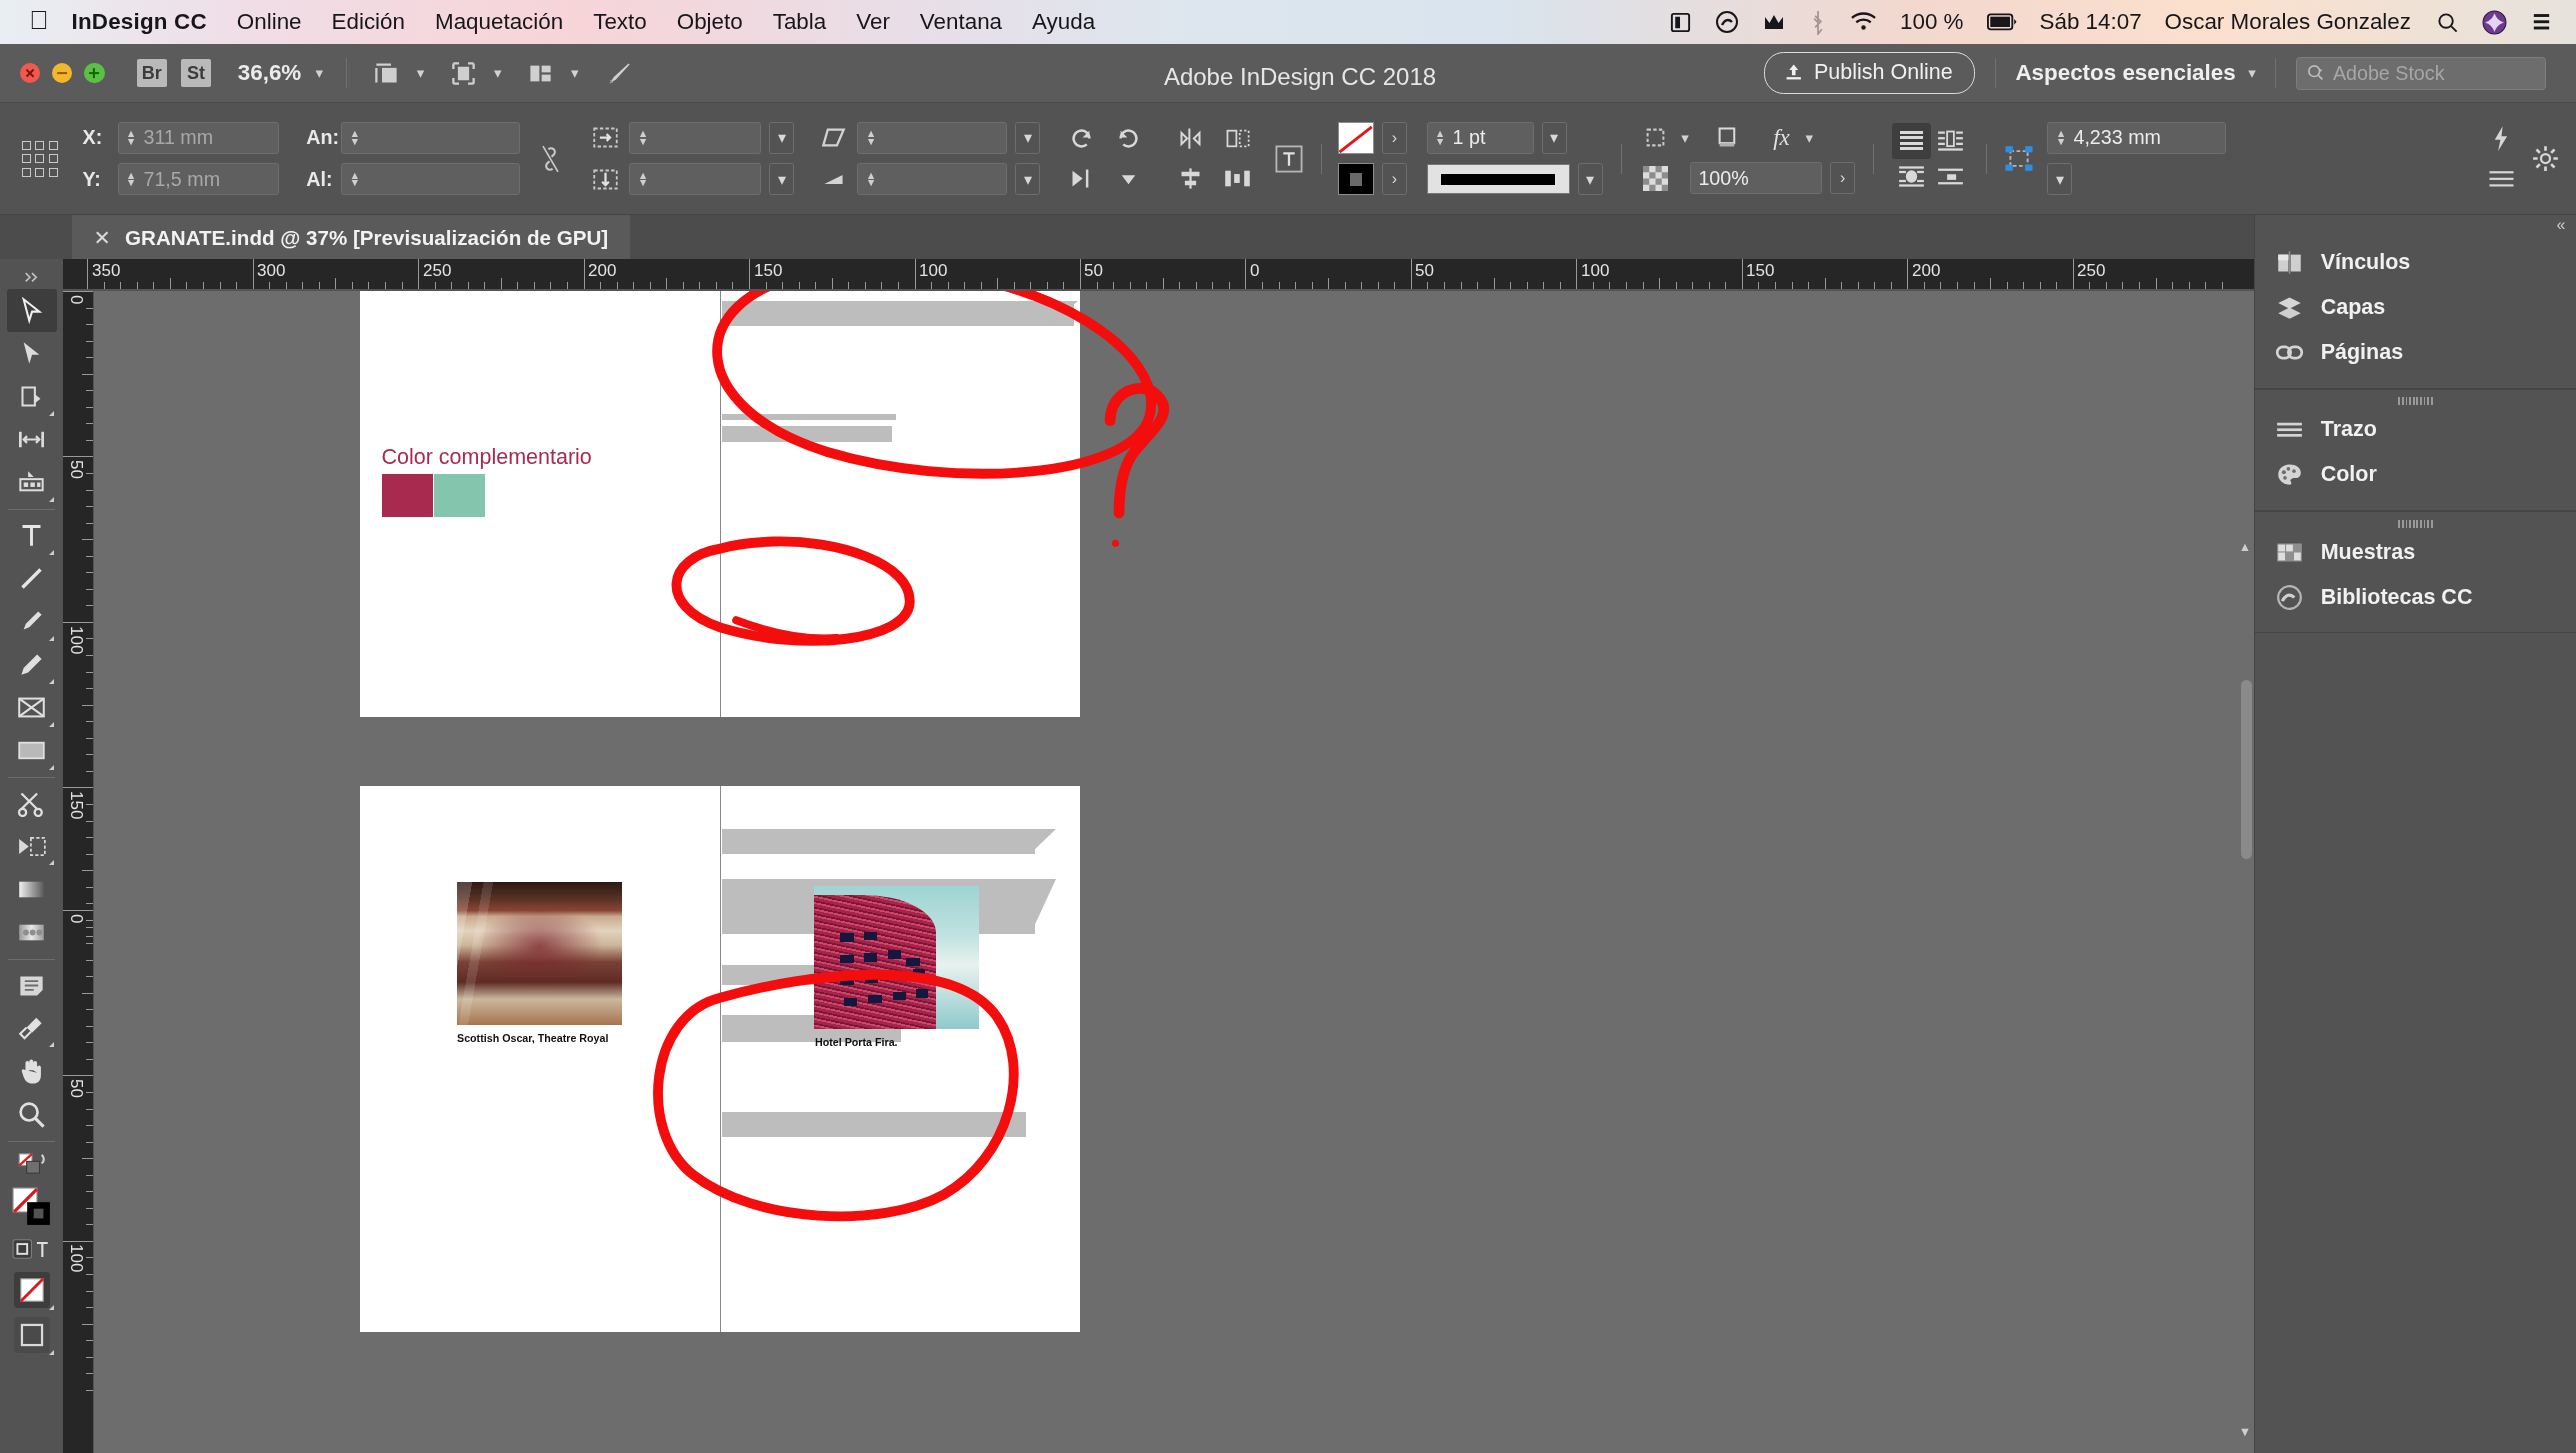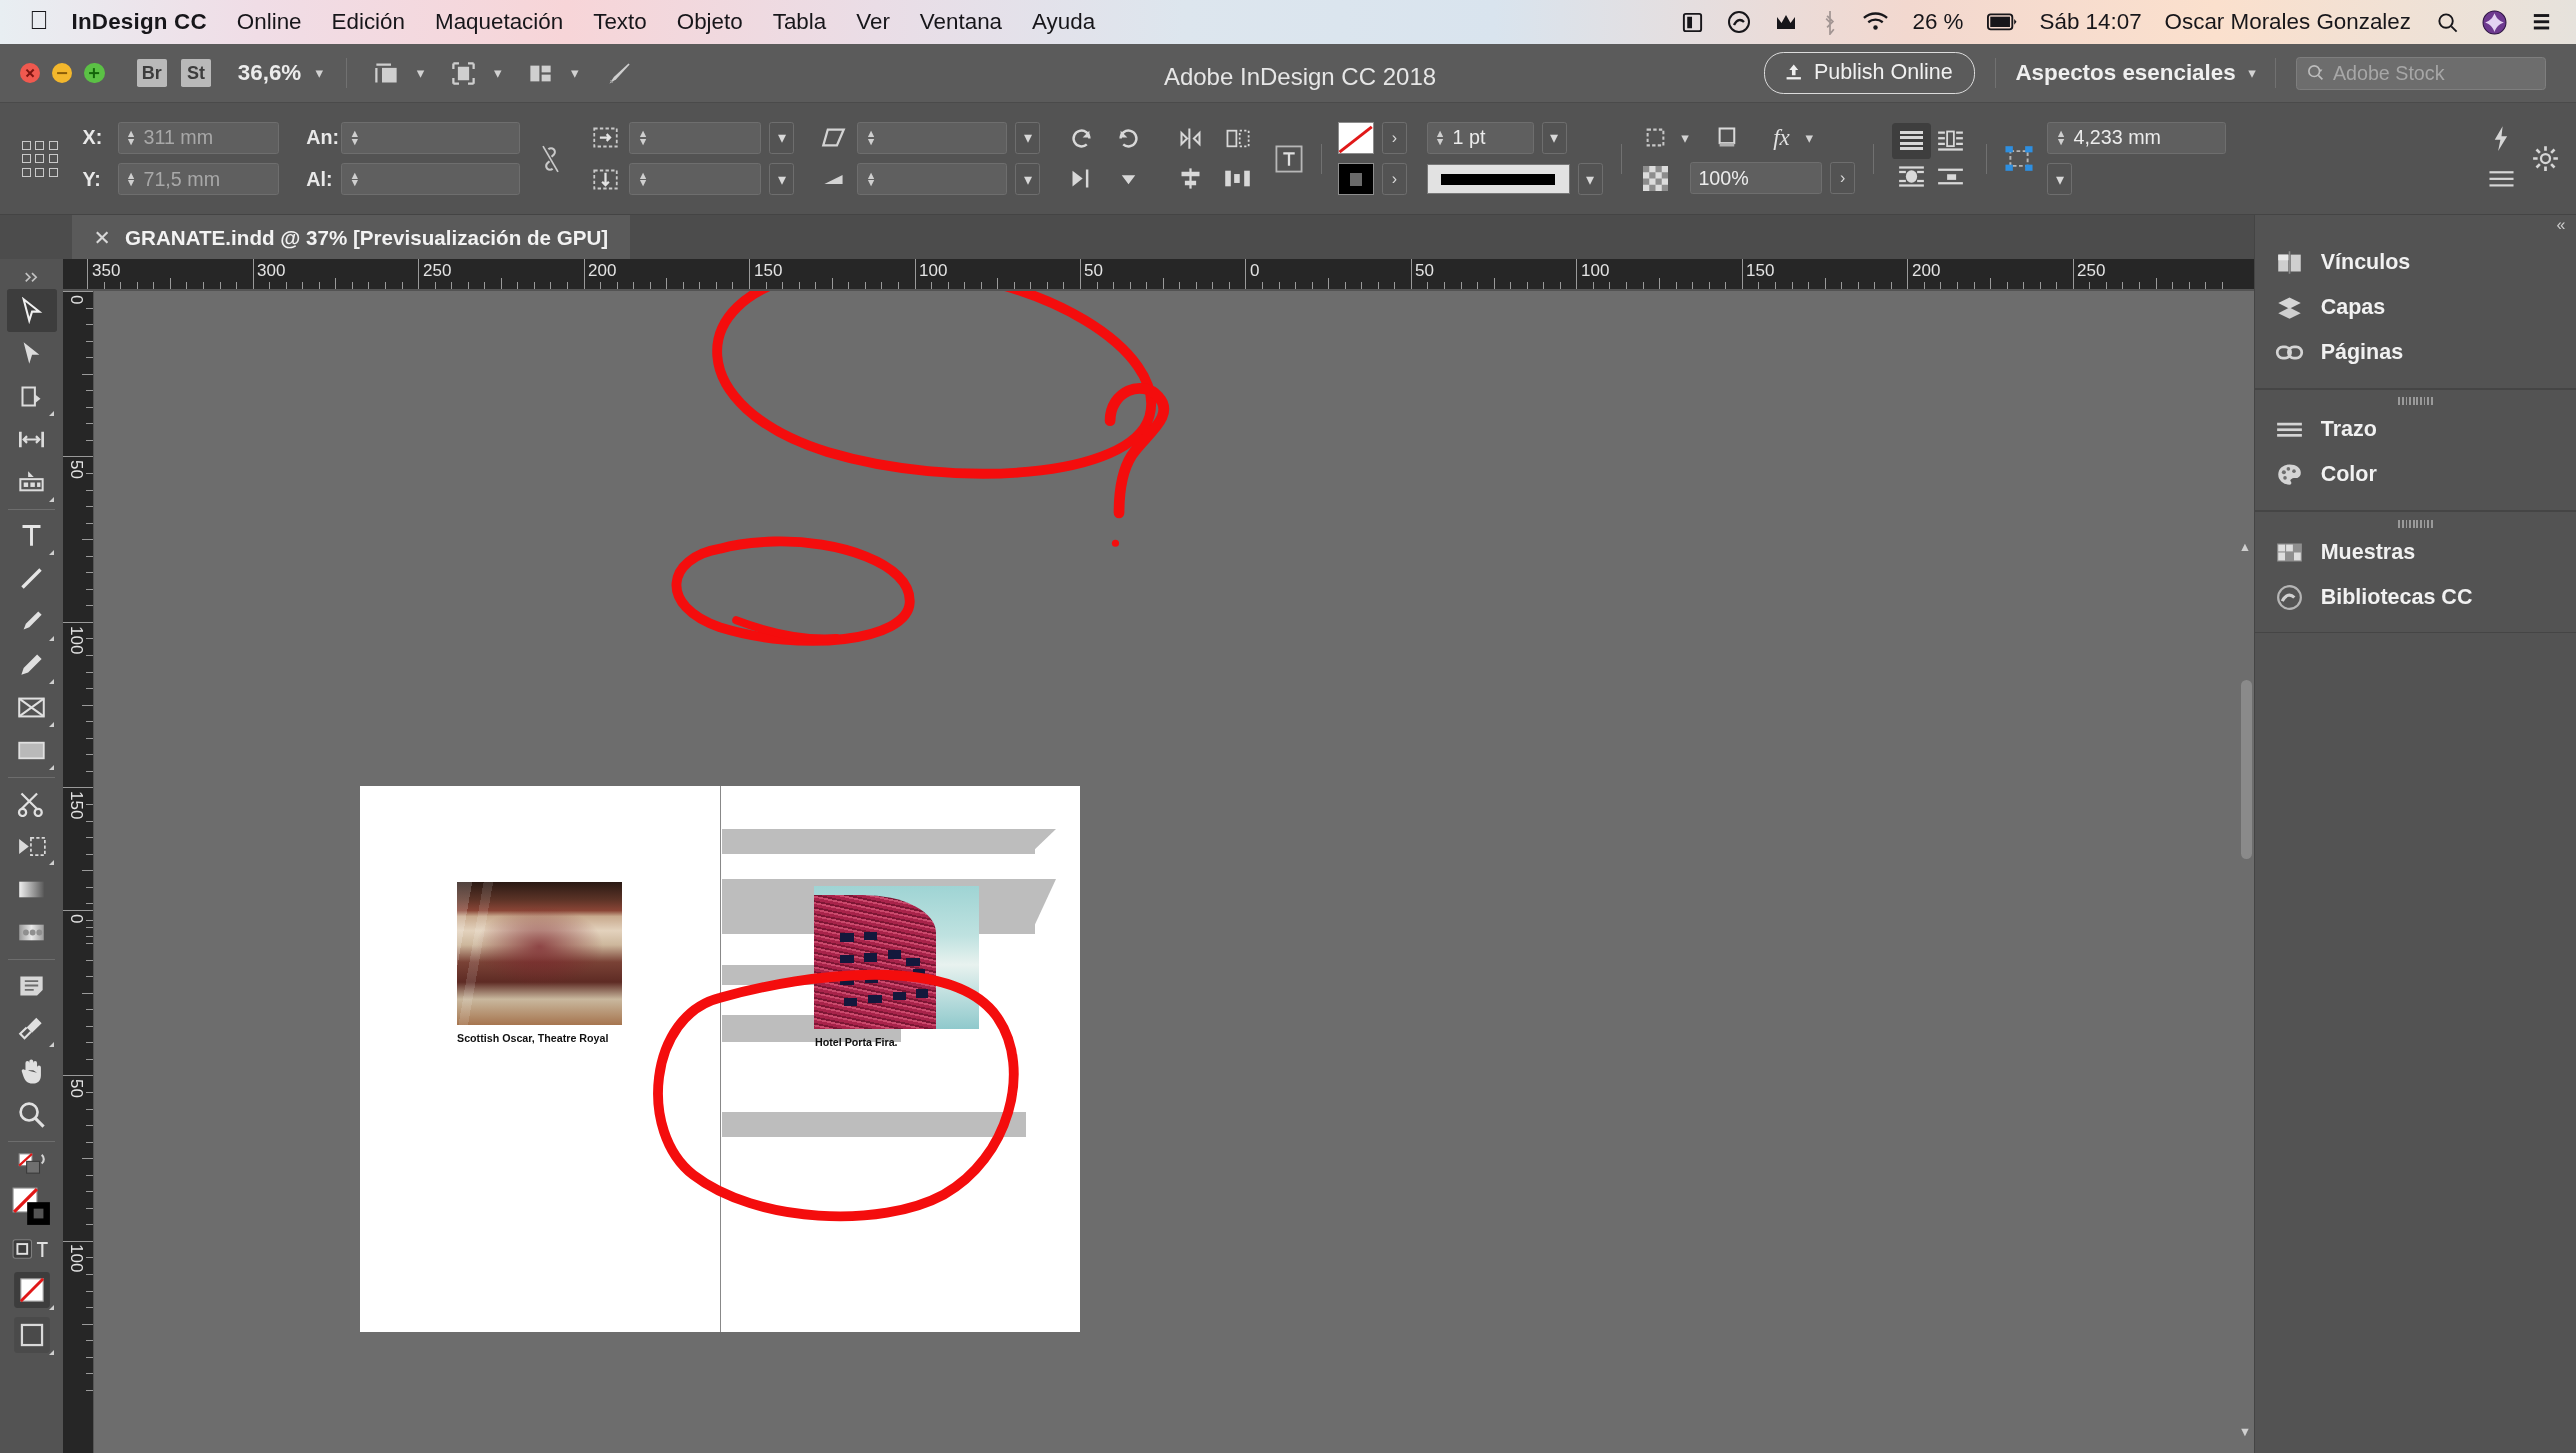--- a/index.html
+++ b/index.html
@@ -240,21 +240,21 @@
           <path d="M5 6l6 6-6 6M8 1v24l4-5M8 13L4 9" fill="none" stroke="#17161a" stroke-width="1.8"></path>
         </svg>
     </span>
     <span class="ritem">
       <svg class="ico-svg" width="27" height="21.5" viewBox="0 0 28 20">
           <path d="M2 6a18 18 0 0 1 24 0" fill="none" stroke="#17161a" stroke-width="2.4"></path>
           <path d="M6.5 10.5a12 12 0 0 1 15 0" fill="none" stroke="#17161a" stroke-width="2.4"></path>
           <circle cx="14" cy="16" r="2.3" fill="#17161a"></circle>
         </svg>
     </span>
-    <span class="ritem">26 %</span>
+    <span class="ritem">100 %</span>
     <span class="ritem">
       <svg class="ico-svg" width="30" height="19.7" viewBox="0 0 32 20">
           <rect x="1" y="2" width="26" height="16" rx="3" fill="none" stroke="#17161a" stroke-width="2"></rect>
           <rect x="3.5" y="4.5" width="21" height="11" fill="#17161a"></rect>
           <path d="M29 7v6l2.5-3z" fill="#17161a"></path>
         </svg>
     </span>
     <span class="ritem">Sáb 14:07</span>
     <span class="username">Oscar Morales Gonzalez</span>
     <span class="ritem">
@@ -1125,20 +1125,31 @@
       <div class="vtick" style="top: 1033px; width: 10.7px;"></div>
       <div class="vtick" style="top: 1049px; width: 7.2px;"></div>
       <div class="vtick" style="top: 1066px; width: 7.2px;"></div>
       <div class="vtick" style="top: 1082px; width: 7.2px;"></div>
       <div class="vtick" style="top: 1099px; width: 7.2px;"></div>
     </div>
 
   <div class="canvas">
     <div class="pasteboard"></div>
 
+    <div class="spread" style="left:266px; top:-117px; width:720px; height:543px;">
+      <div class="pagefold" style="left:360px;"></div>
+      <div class="graybar" style="left:362px; top:127px; width:352px; height:25px;"></div>
+      <div class="graytri" style="left:689px; top:127px; border-left:29px solid #bdbdbd; border-bottom:24px solid transparent;"></div>
+      <div class="graybar" style="left:362px; top:240px; width:174px; height:6.3px;"></div>
+      <div class="graybar" style="left:362px; top:252px; width:170px; height:16px;"></div>
+
+      <div class="swtitle" style="left:21.5px; top:271px;">Color complementario</div>
+      <div class="swbox" style="left:21.5px; top:300px; background:#a92a4f;"></div>
+      <div class="swbox" style="left:74px; top:300px; background:#84c6ad;"></div>
+    </div>
 
     <div class="spread" style="left:266px; top:495px; width:720px; height:546px;">
       <div class="pagefold" style="left:360px;"></div>
 
       <div class="graybar" style="left:362px; top:43px; width:313px; height:25px;"></div>
       <div class="graytri" style="left:671px; top:43px; border-left:25px solid #bdbdbd; border-bottom:24px solid transparent;"></div>
       <div class="graybar" style="left:362px; top:93px; width:313px; height:55px;"></div>
       <div class="graytri" style="left:671px; top:93px; border-left:25px solid #bdbdbd; border-bottom:54px solid transparent;"></div>
       <div class="graybar" style="left:362px; top:179px; width:179px; height:19.7px;"></div>
       <div class="graybar" style="left:362px; top:229px; width:179px; height:27px;"></div>

